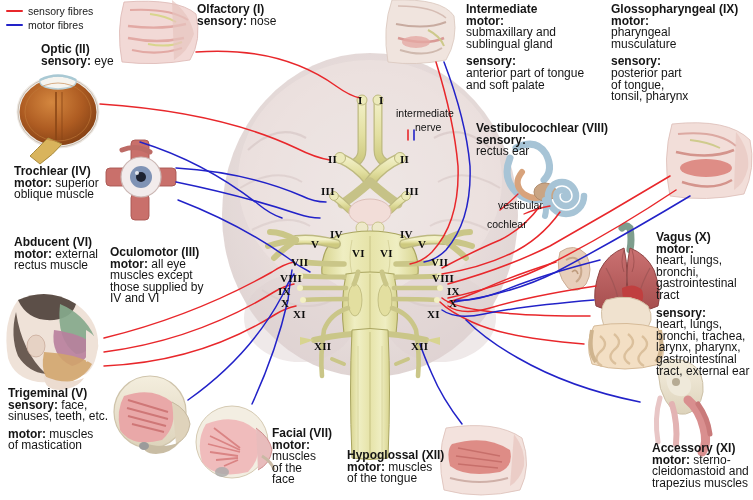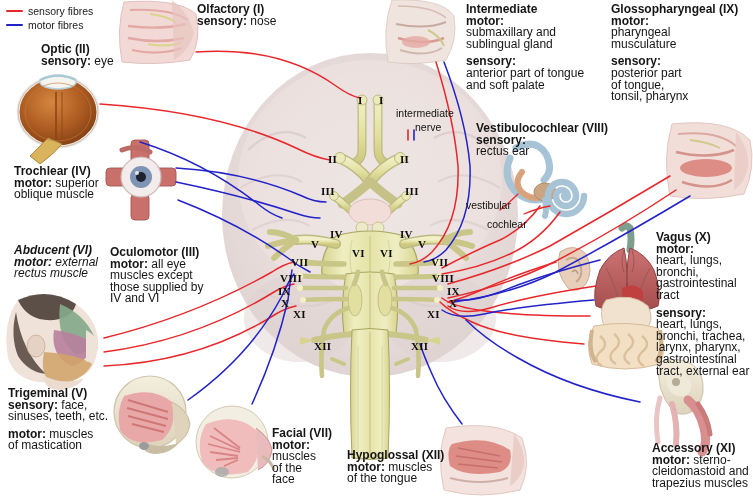--- a/index.html
+++ b/index.html
@@ -428,21 +428,21 @@
       <div class="lbl" style="left: 476px; top: 123px;">
         <div class="t">Vestibulocochlear (VIII)</div>
         <div><b>sensory:</b></div>
         <div>rectus ear</div>
       </div>
       <div class="lbl" style="left: 14px; top: 166px;">
         <div class="t">Trochlear (IV)</div>
         <div><b>motor:</b> superior</div>
         <div>oblique muscle</div>
       </div>
-      <div class="lbl" style="left: 14px; top: 245px; font-style: italic;">
+      <div class="lbl" style="left: 14px; top: 237px;">
         <div class="t">Abducent (VI)</div>
         <div><b>motor:</b> external</div>
         <div>rectus muscle</div>
       </div>
       <div class="lbl" style="left: 110px; top: 247px;">
         <div class="t">Oculomotor (III)</div>
         <div><b>motor:</b> all eye</div>
         <div>muscles except</div>
         <div>those supplied by</div>
         <div>IV and VI</div>
@@ -507,18 +507,18 @@
       <div class="nmr" style="left: 418px; top: 238px;">V</div>
       <div class="nmr" style="left: 380px; top: 247px;">VI</div>
       <div class="nmr" style="left: 431px; top: 256px;">VII</div>
       <div class="nmr" style="left: 432px; top: 272px;">VIII</div>
       <div class="nmr" style="left: 447px; top: 285px;">IX</div>
       <div class="nmr" style="left: 449px; top: 297px;">X</div>
       <div class="nmr" style="left: 427px; top: 308px;">XI</div>
       <div class="nmr" style="left: 411px; top: 340px;">XII</div>
       <div class="small" style="left: 396px; top: 108px;">intermediate</div>
       <div class="small" style="left: 415px; top: 122px;">nerve</div>
-      <div class="small" style="left: 466px; top: 200px;">vestibular</div>
+      <div class="small" style="left: 466px; top: 200px; padding-left: 32px;">vestibular</div>
       <div class="small" style="left: 487px; top: 219px;">cochlear</div>
     </div>
 
 
 </div>
 
 </body></html>

